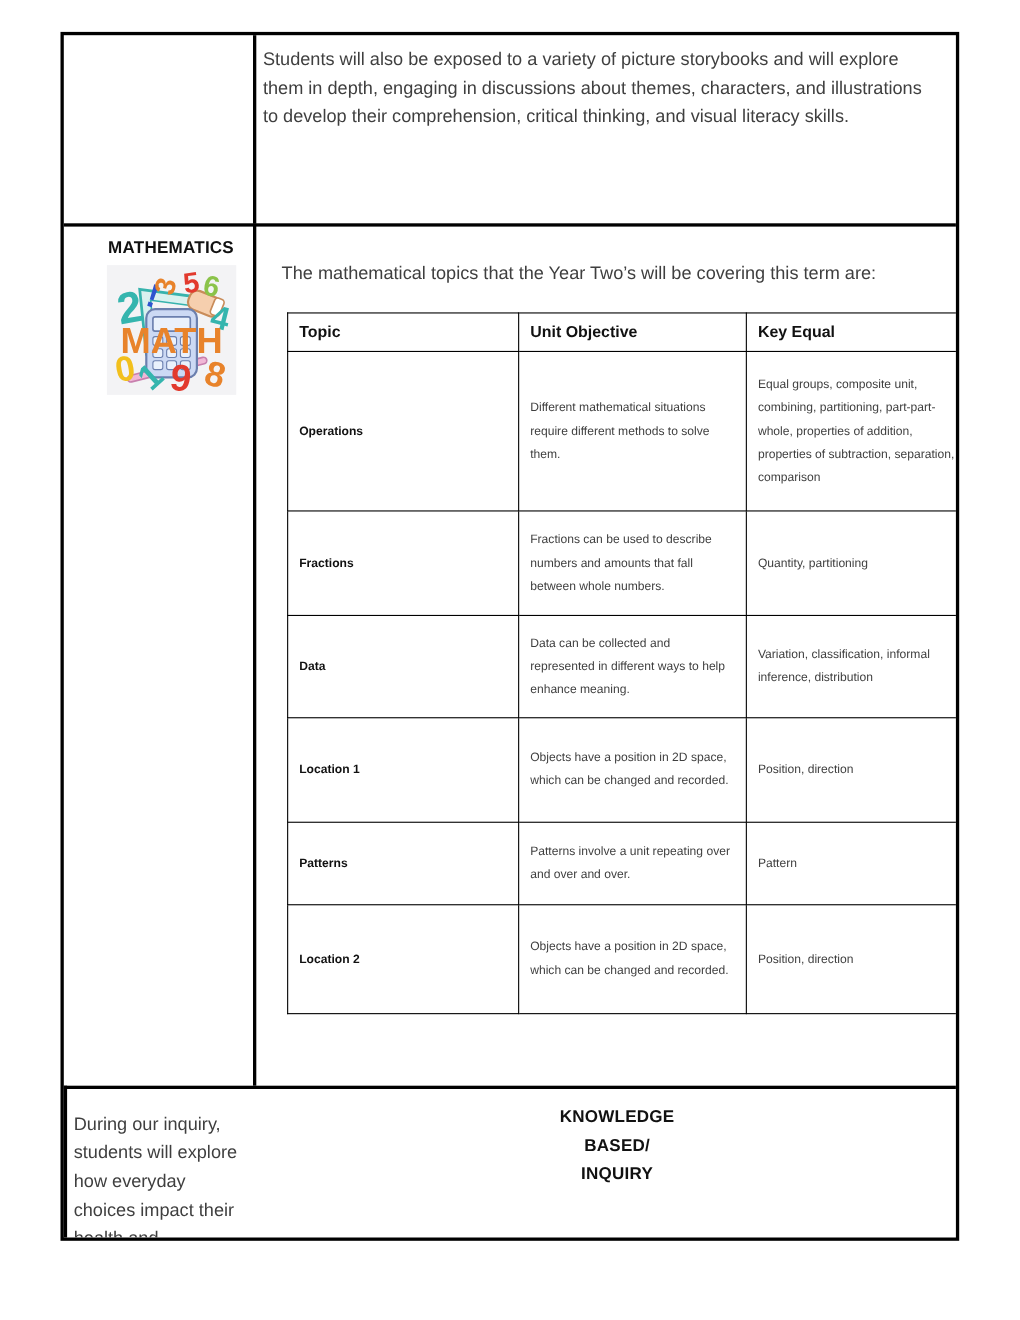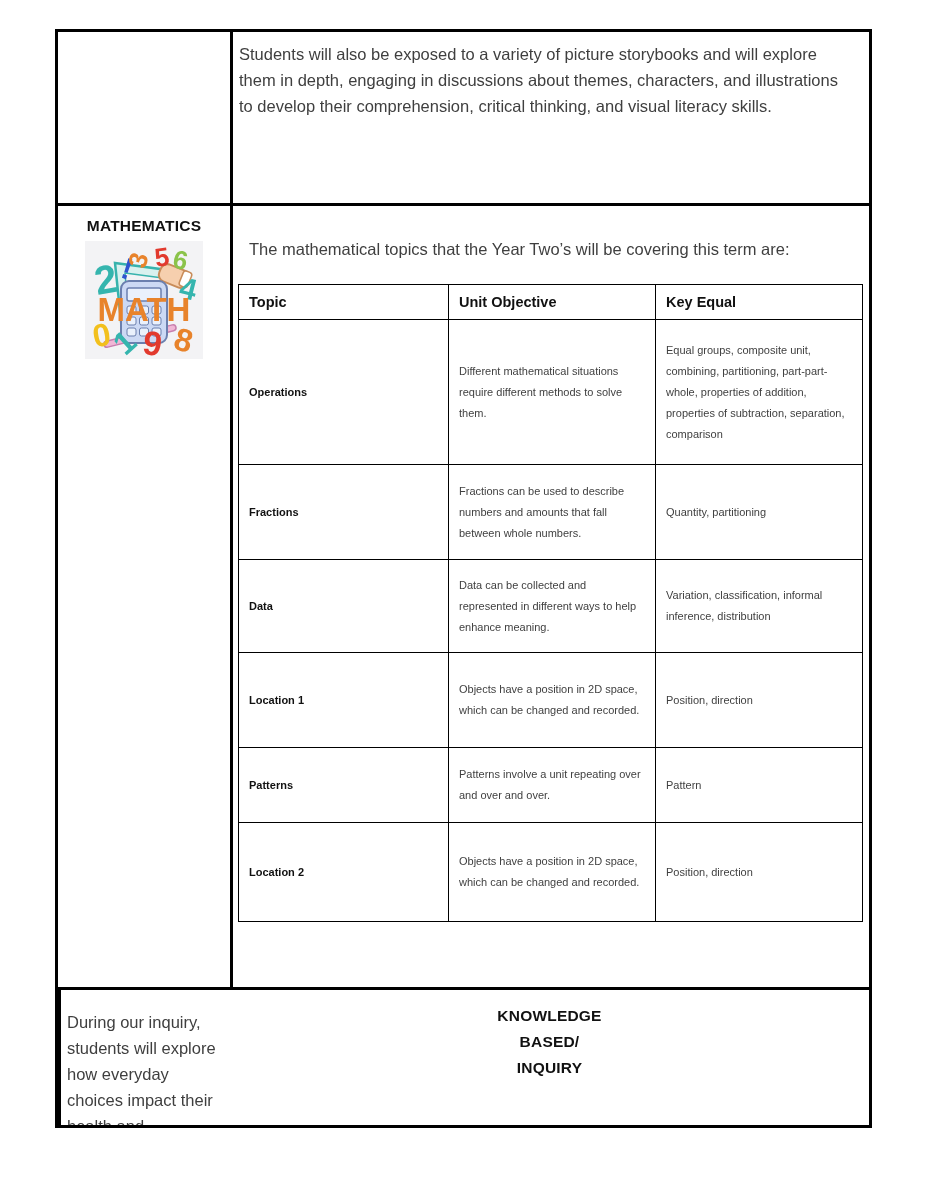--- a/index.html
+++ b/index.html
@@ -25,20 +25,21 @@
     height: 1099px;
     box-sizing: border-box;
     border: 3px solid #000000;
     display: grid;
     grid-template-columns: 172px 1fr;
     grid-template-rows: 171px 784px 1fr;
   }
   .cell {
     box-sizing: border-box;
     overflow: hidden;
+    padding-left: 23px;
   }
   .col-right { border-left: 3px solid #000000; }
   .row-2 { border-top: 3px solid #000000; }
   .row-3 { border-top: 3px solid #000000; }
 
   .para {
     color: #3f3f3f;
     font-size: 16.5px;
     line-height: 26px;
     margin: 0;
@@ -59,21 +60,21 @@
 
   .math-clipart {
     display: inline-block;
     margin-top: 6px;
   }
 
   .intro-line {
     color: #3f3f3f;
     font-size: 16.5px;
     line-height: 24px;
-    margin: 31px 0 0 16px;
+    margin: 31px 0 0 0;
     white-space: nowrap;
   }
 
   table.topics {
     border-collapse: collapse;
     table-layout: fixed;
     width: 624px;
     margin: 23px 0 0 5px;
   }
   table.topics th, table.topics td {

